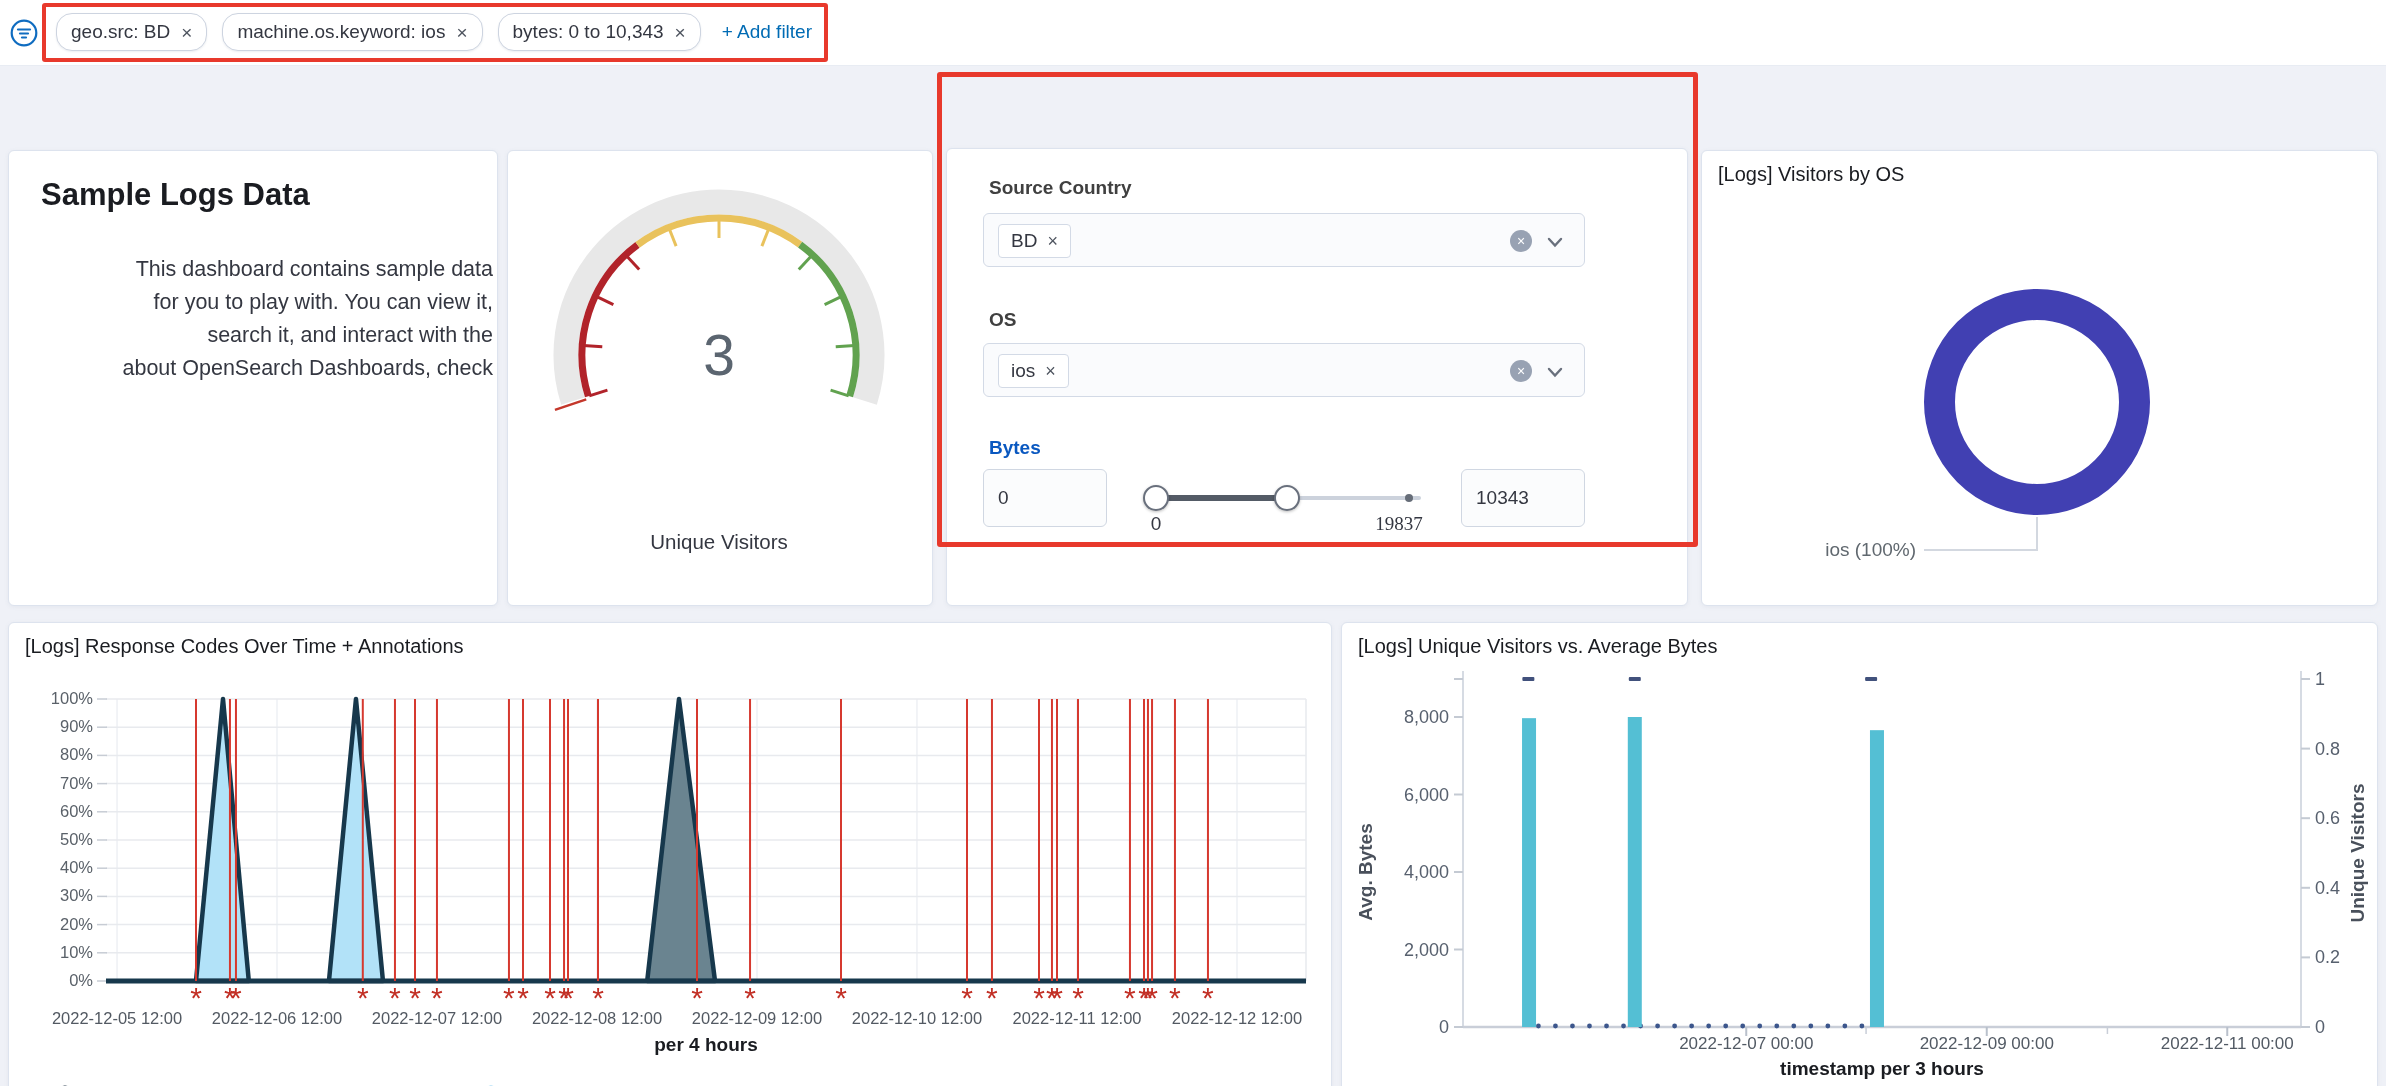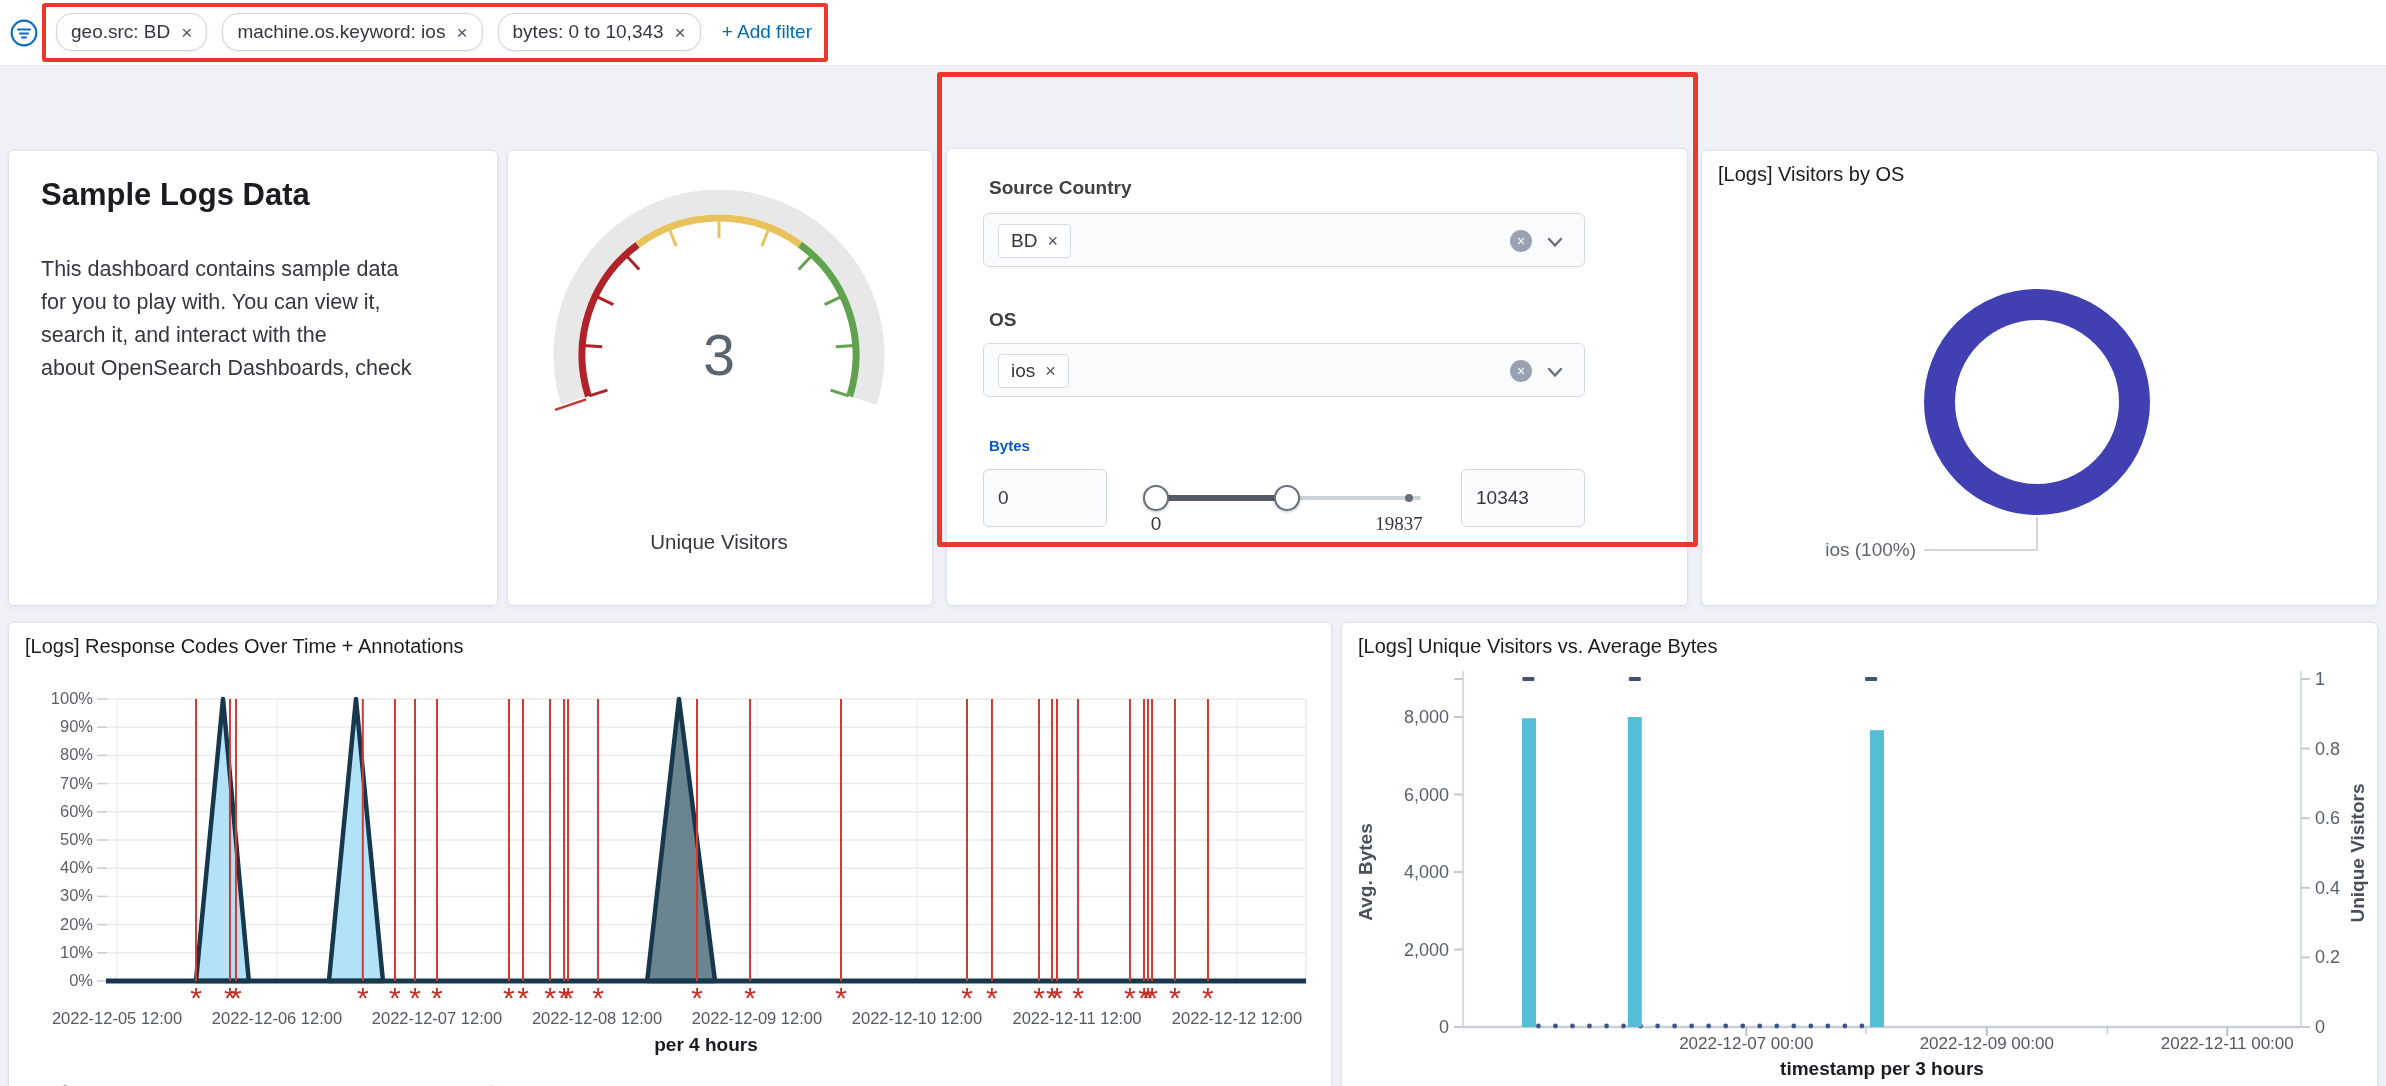--- a/index.html
+++ b/index.html
@@ -16,36 +16,36 @@
         border-radius:16px;font-size:19px;color:#343741;white-space:nowrap;box-shadow:0 1px 2px rgba(152,162,179,.18);cursor:pointer;}
   .pill .pill-x{margin-left:11px;color:#4f5560;font-size:19px;line-height:1;cursor:pointer;}
   #add-filter{font-size:19px;color:#006BB4;white-space:nowrap;cursor:pointer;margin-left:6px;}
   
   #canvas{position:absolute;left:0;top:66px;width:2386px;height:1020px;background:#eff1f7;}
   .panel{position:absolute;background:#fff;border:1px solid #dde3ee;border-radius:6px;box-shadow:0 1px 4px rgba(100,110,140,.08);}
   .panel-title{position:absolute;left:16px;top:12px;font-size:20px;font-weight:normal;color:#1a1c21;white-space:nowrap;}
   
   #panel-sample{left:8px;top:84px;width:490px;height:456px;}
   #sample-title{position:absolute;left:32px;top:26px;font-size:31px;font-weight:bold;color:#1a1c21;}
-  #sample-body{position:absolute;left:32px;top:102px;width:452px;font-size:21.5px;line-height:33px;color:#343741;}
+  #sample-body{position:absolute;left:32px;top:102px;width:452px;font-size:21.5px;line-height:33px;color:#343741;text-align:right;}
   #sample-body a{color:#343741;text-decoration:underline;cursor:pointer;}
   
   #panel-gauge{left:507px;top:84px;width:426px;height:456px;}
   #panel-donut{left:1701px;top:84px;width:677px;height:456px;}
   
   #panel-controls{left:946px;top:82px;width:742px;height:458px;}
   .ctl-label{position:absolute;left:42px;font-size:19px;font-weight:bold;color:#404040;}
   .combo{position:absolute;left:36px;width:602px;height:54px;background:#fafbfd;border:1px solid #d3dae6;border-radius:6px;cursor:pointer;text-decoration:underline;}
   .combo-pill{position:absolute;left:14px;top:10px;display:inline-flex;align-items:center;height:34px;padding:0 12px;
               background:#fff;border:1px solid #d3dae6;border-radius:4px;font-size:19px;color:#343741;}
   .combo-pill .pill-x{margin-left:10px;color:#4f5560;font-size:18px;cursor:pointer;}
   .combo-clear{position:absolute;right:52px;top:16px;width:22px;height:22px;border-radius:50%;background:#98a2b3;color:#fff;
                font-size:14px;line-height:22px;text-align:center;cursor:pointer;}
   .combo-chevron{position:absolute;right:20px;top:19px;width:18px;height:18px;cursor:pointer;}
-  #bytes-label{position:absolute;left:42px;top:288px;font-size:15px;font-weight:bold;color:#0a58c0;}
+  #bytes-label{position:absolute;left:42px;top:288px;font-size:19px;font-weight:bold;color:#0a58c0;}
   .byte-input{position:absolute;top:320px;width:124px;height:58px;background:#fbfcfd;border:1px solid #d0d7e2;border-radius:6px;
               font-family:"Liberation Sans",sans-serif;font-size:19px;color:#343741;padding-left:14px;}
   #slider{position:absolute;left:0;top:0;width:742px;height:458px;pointer-events:none;}
   .track{position:absolute;border-radius:3px;}
   .handle{position:absolute;width:26px;height:26px;border-radius:50%;background:#fff;border:2px solid #69707d;
           box-shadow:0 1px 3px rgba(0,0,0,.25);pointer-events:auto;cursor:grab;}
   .slider-minmax{position:absolute;top:364px;font-size:19px;color:#343741;text-align:center;}
   
   #panel-area{left:8px;top:556px;width:1324px;height:524px;}
   #panel-dual{left:1341px;top:556px;width:1037px;height:524px;}

